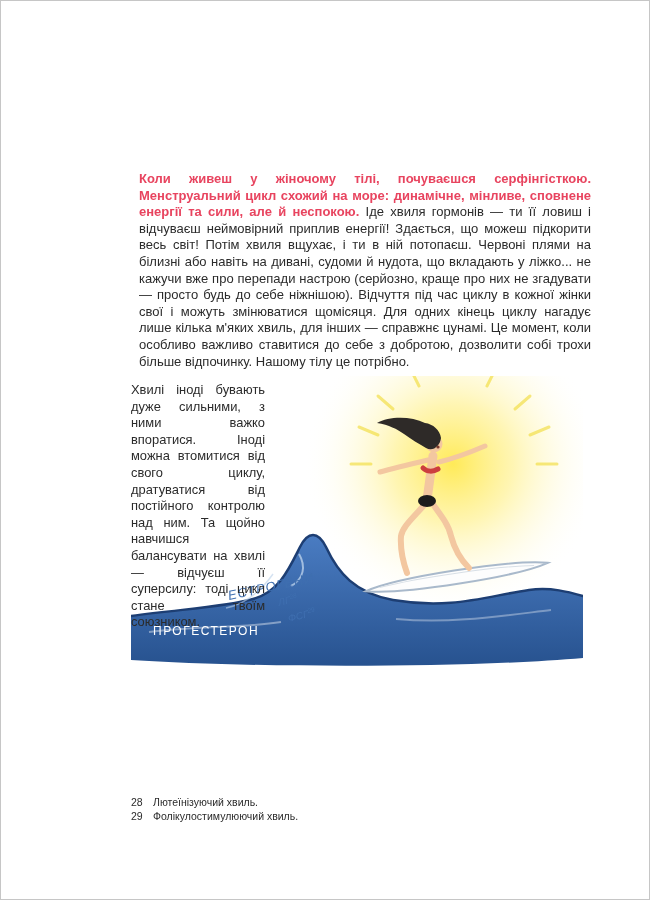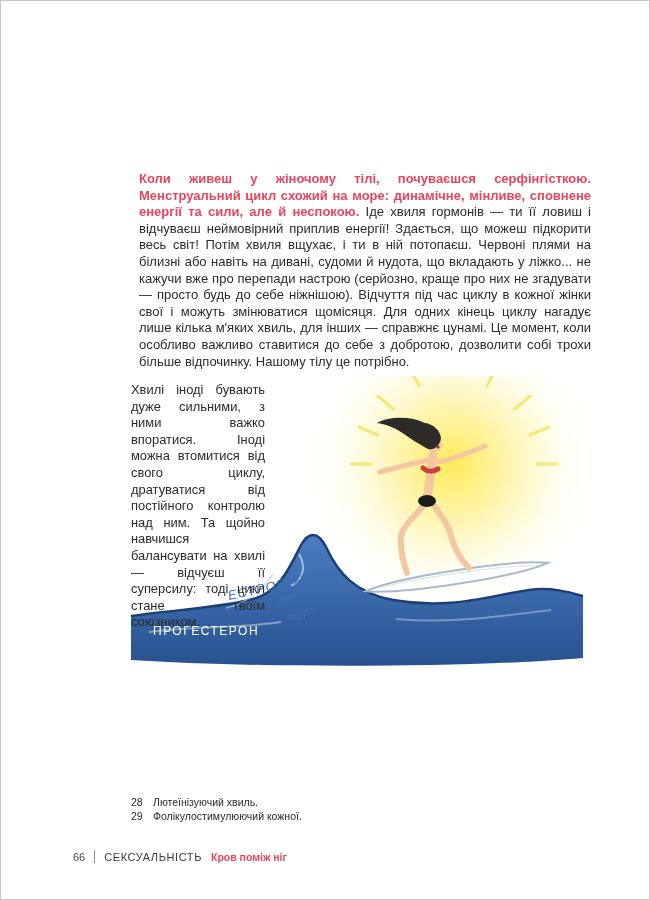--- a/index.html
+++ b/index.html
@@ -116,24 +116,18 @@
     <p class="side">Хвилі іноді бувають дуже сильними, з ними важко впоратися. Іноді можна втомитися від свого циклу, дратуватися від постійного контролю над ним. Та щойно навчишся балансувати на хвилі — відчуєш її суперсилу: тоді цикл стане твоїм союзником.</p>
   </div>
 
   <div class="footnotes">
     <div class="footnote">
       <span class="fn-num">28</span>
       <span class="fn-text">Лютеїнізуючий хвиль.</span>
     </div>
     <div class="footnote">
       <span class="fn-num">29</span>
-      <span class="fn-text">Фолікулостимулюючий кожної.</span>
+      <span class="fn-text">Фолікулостимулюючий хвиль.</span>
     </div>
   </div>
 
-  <div class="footer">
-    <span class="pagenum">66</span>
-    <span class="divider"></span>
-    <span class="section">СЕКСУАЛЬНІСТЬ</span>
-    <span class="subsection">Кров поміж ніг</span>
-  </div>
 
 </div>
 
 </body></html>

